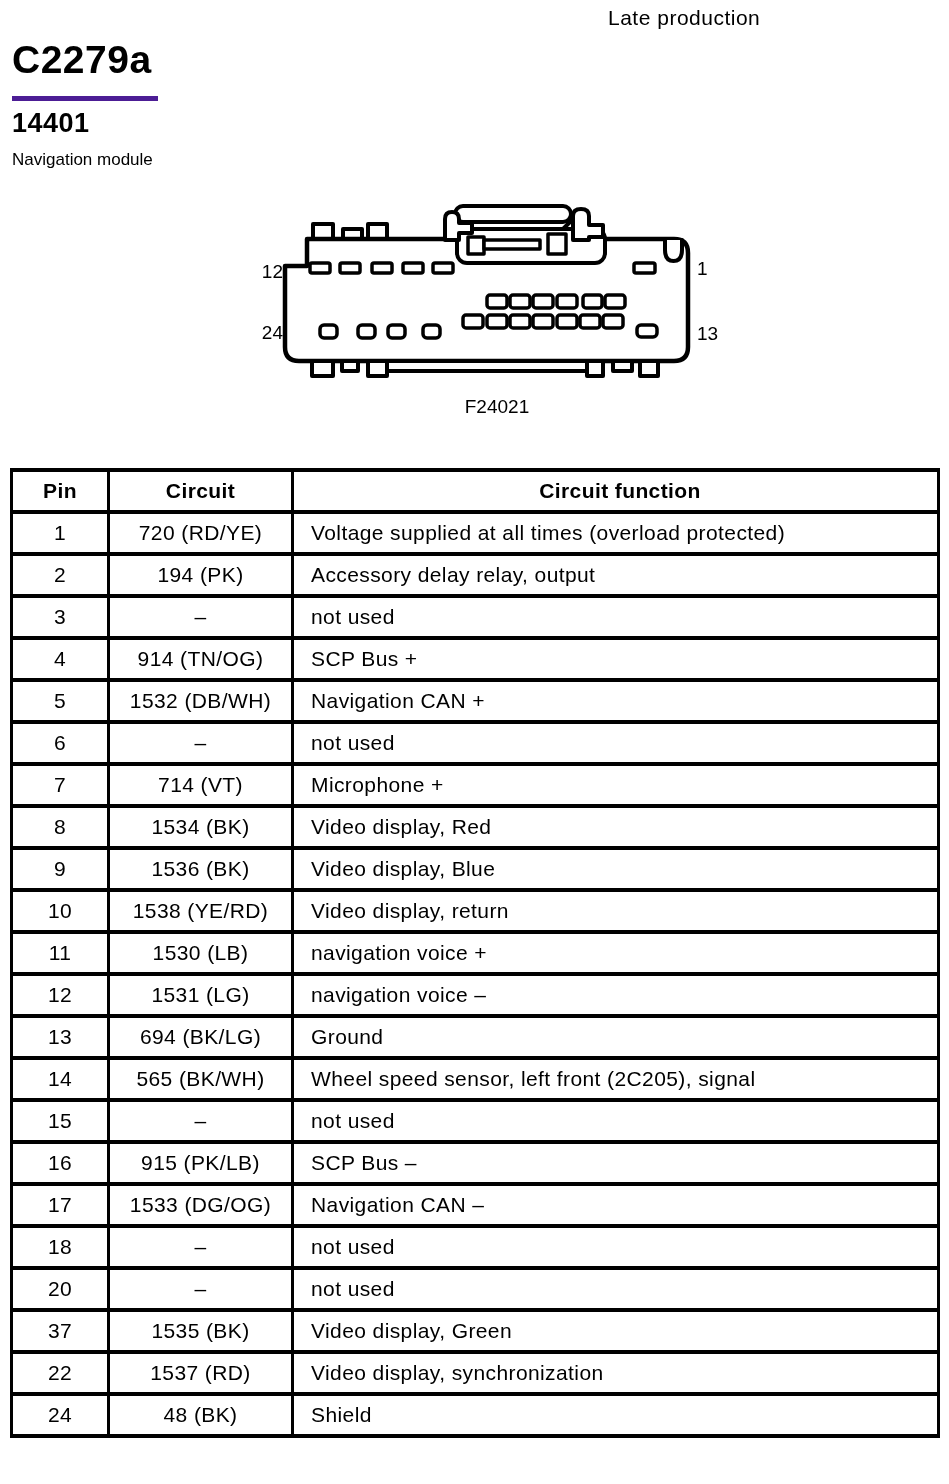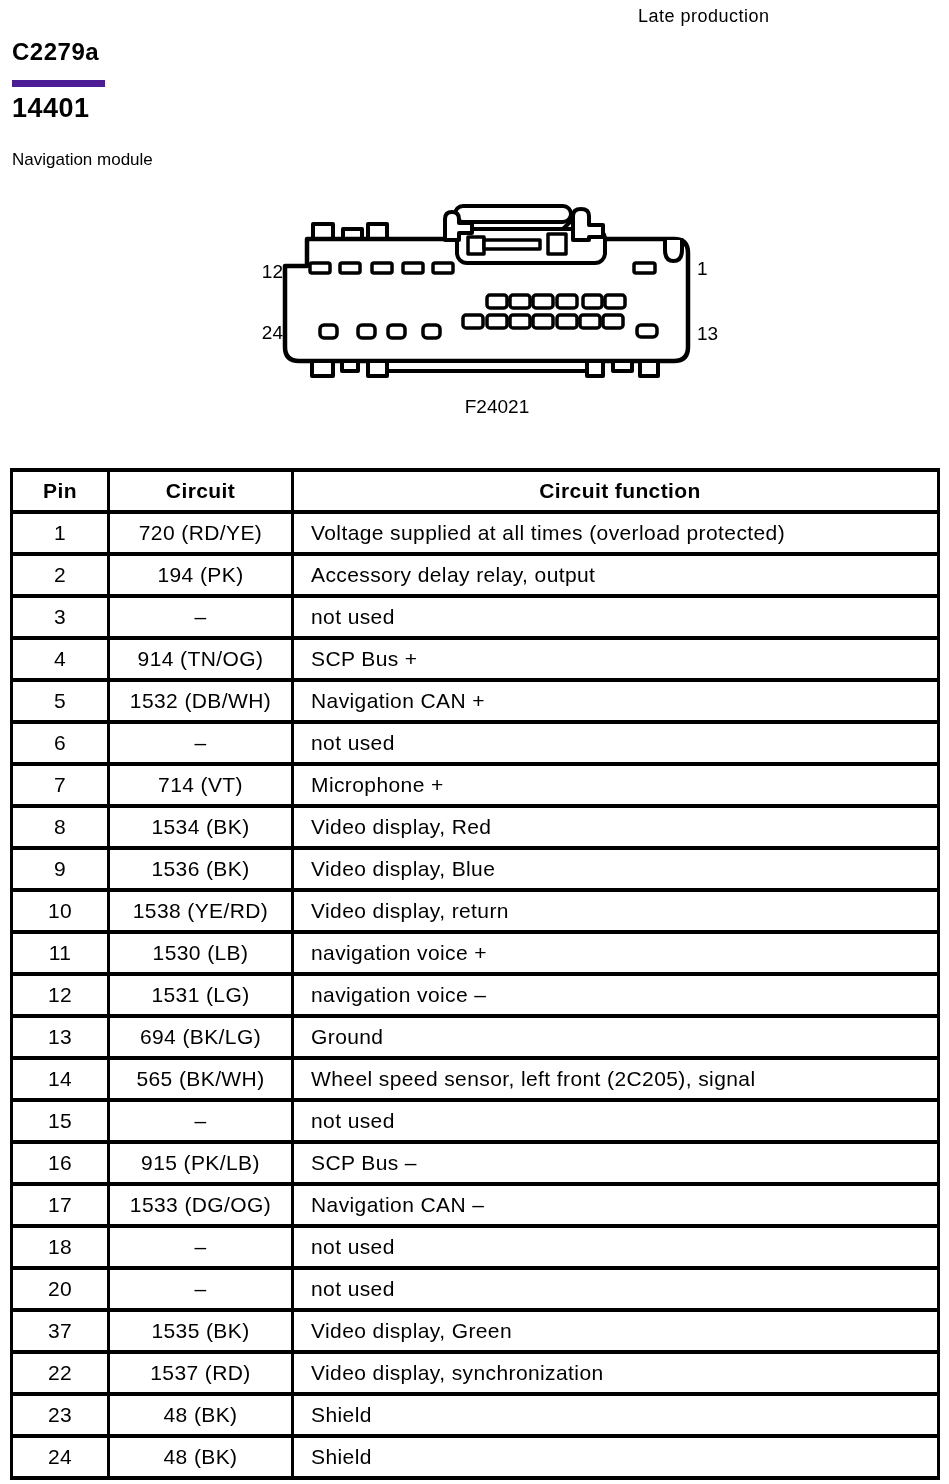--- a/index.html
+++ b/index.html
@@ -10,39 +10,39 @@
   body {
     position: relative;
     width: 949px;
     height: 1484px;
     font-family: "Liberation Sans", sans-serif;
     color: #000;
     overflow: hidden;
   }
   .production-note {
     position: absolute;
-    left: 638px;
+    left: 608px;
     top: 6px;
-    font-size: 18px;
+    font-size: 21px;
     letter-spacing: 0.5px;
   }
   .connector-id {
     position: absolute;
     left: 12px;
     top: 38px;
-    font-size: 24px;
+    font-size: 39px;
     font-weight: bold;
     letter-spacing: 0.5px;
     padding: 0 6px 14px 0;
-    border-bottom: 7px solid #4c1d95;
+    border-bottom: 5px solid #4c1d95;
   }
   .part-number {
     position: absolute;
     left: 12px;
-    top: 93px;
+    top: 108px;
     font-size: 27px;
     font-weight: bold;
     letter-spacing: 0.5px;
   }
   .module-name {
     position: absolute;
     left: 12px;
     top: 150px;
     font-size: 17px;
   }
@@ -280,23 +280,18 @@
         <td class="col-pin">37</td>
         <td class="col-circuit">1535 (BK)</td>
         <td class="col-function">Video display, Green</td>
       </tr>
       <tr>
         <td class="col-pin">22</td>
         <td class="col-circuit">1537 (RD)</td>
         <td class="col-function">Video display, synchronization</td>
       </tr>
       <tr>
-        <td class="col-pin">23</td>
-        <td class="col-circuit">48 (BK)</td>
-        <td class="col-function">Shield</td>
-      </tr>
-      <tr>
         <td class="col-pin">24</td>
         <td class="col-circuit">48 (BK)</td>
         <td class="col-function">Shield</td>
       </tr>
     </tbody>
 </table>
 
 </body></html>

